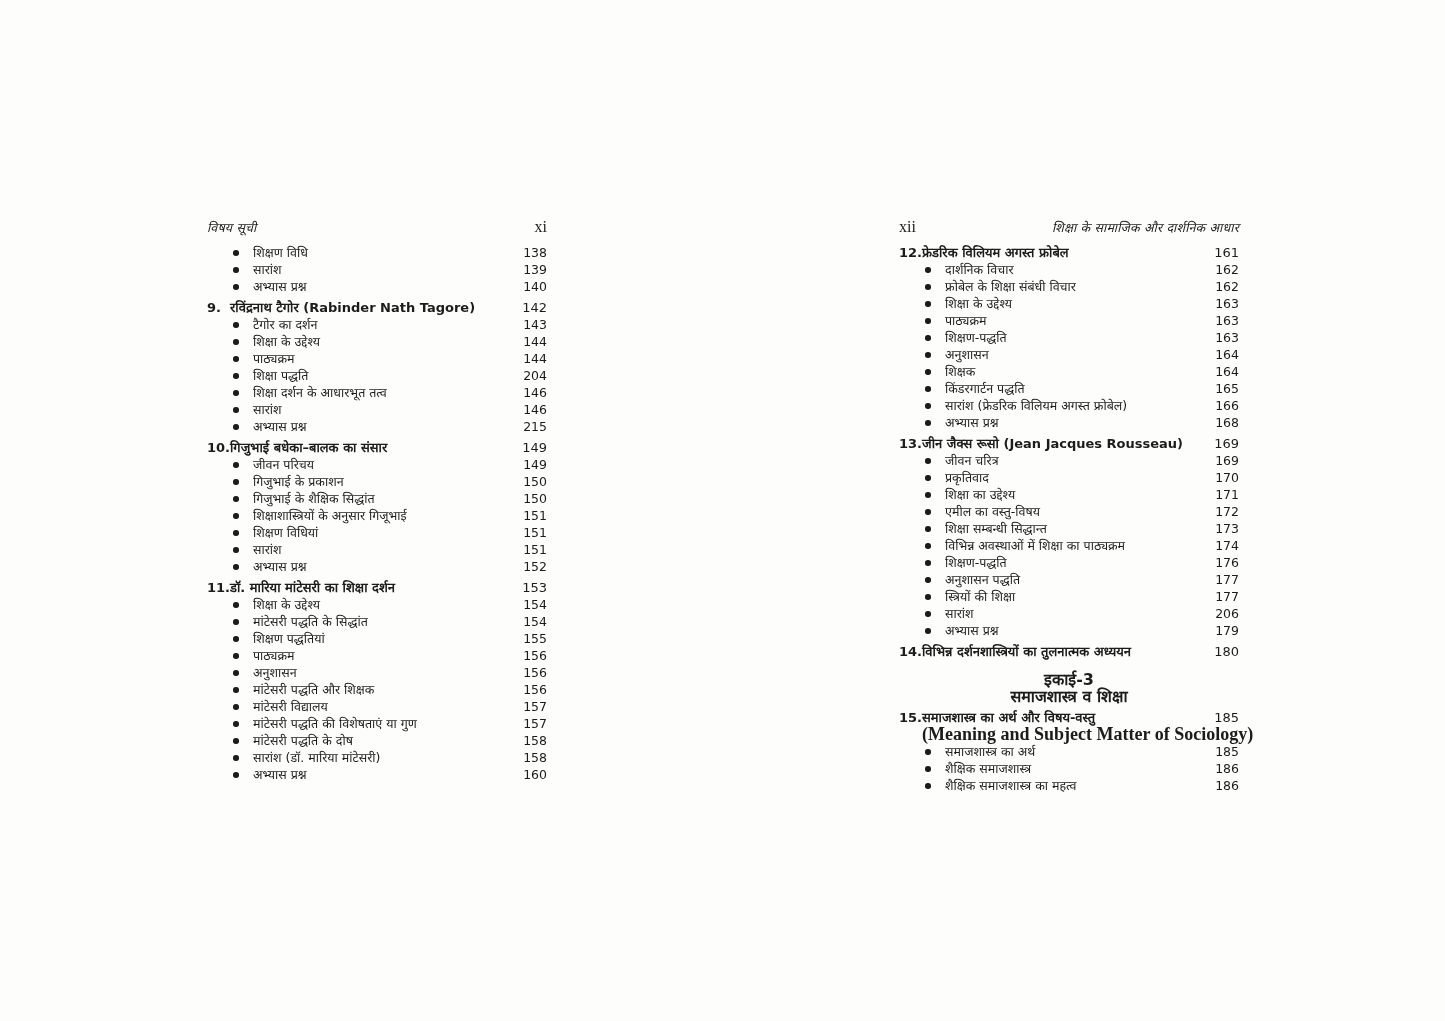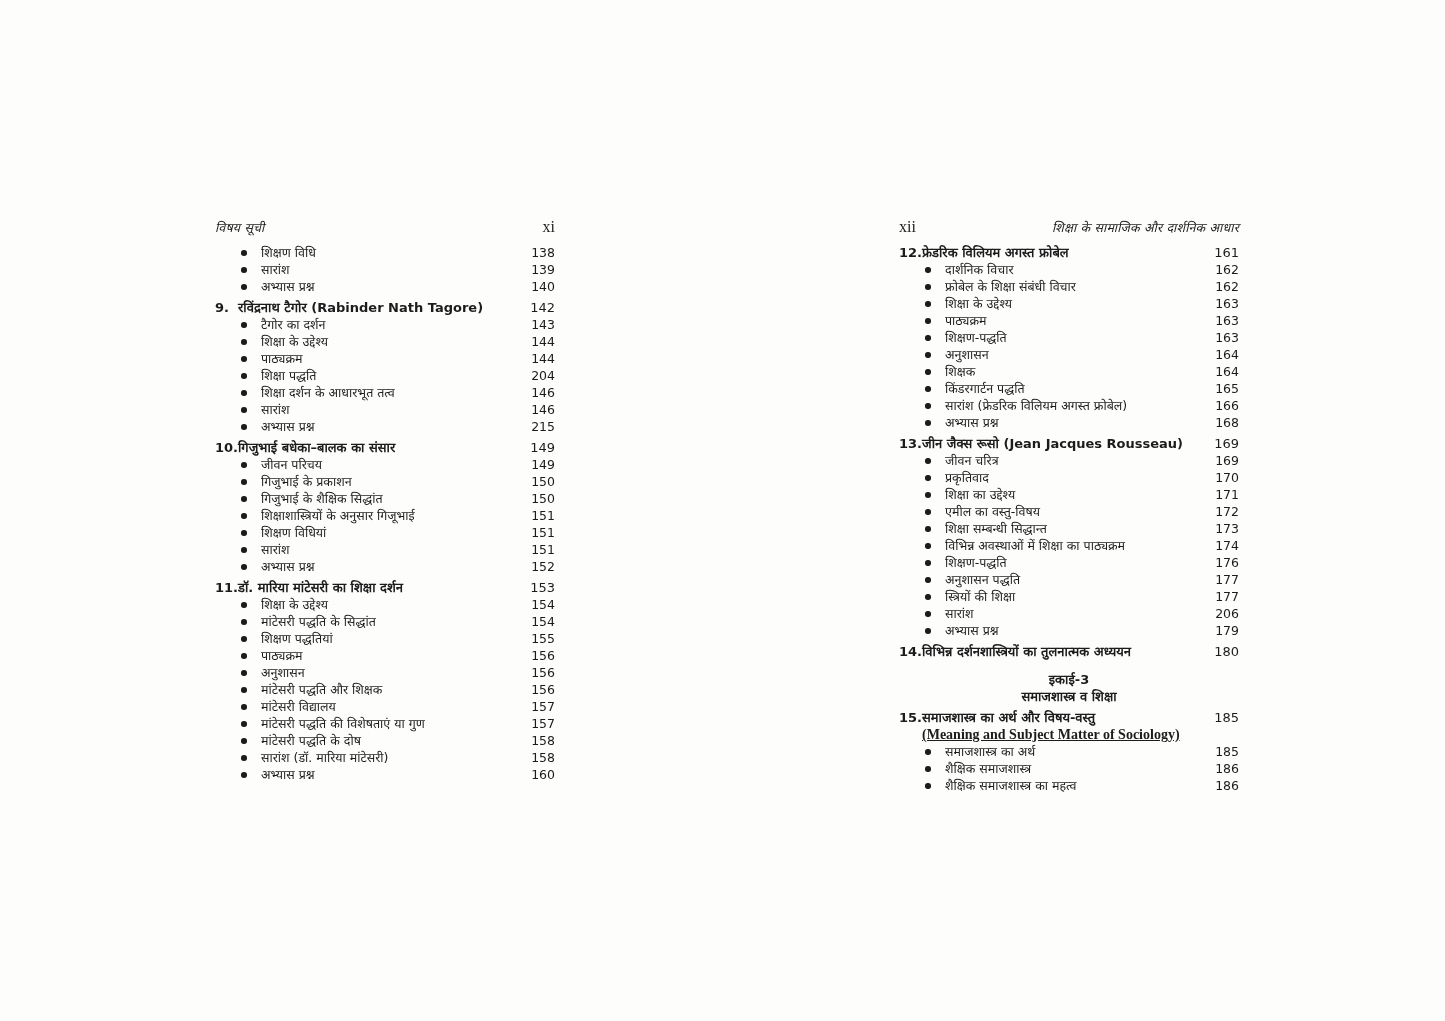--- a/index.html
+++ b/index.html
@@ -14,21 +14,21 @@
   .spread {
     position: relative;
     width: 1445px;
     height: 1021px;
     overflow: hidden;
   }
   .page-col {
     position: absolute;
     top: 218px;
   }
-  .page-col.left  { left: 207px; width: 340px; margin-left: 8px; }
+  .page-col.left  { left: 207px; width: 340px; }
   .page-col.right { left: 899px; width: 340px; }
 
   .page-header {
     display: flex;
     justify-content: space-between;
     align-items: baseline;
     font-size: 12.5px;
     height: 16px;
     margin-bottom: 10px;
   }
@@ -83,32 +83,31 @@
     top: 6px;
     width: 5.5px;
     height: 5.5px;
     border-radius: 50%;
     background: #1c1c1c;
   }
 
   .row.unit {
     justify-content: center;
     font-weight: bold;
-    font-size: 13px;
+    font-size: 16px;
   }
   .row.unit .label { flex: none; }
   .row.unit.first { margin-top: 11px; }
   .row.unit + .row.chapter { }
 
   .row.note {
     font-weight: bold;
     padding-left: 23px;
     font-family: "Liberation Serif", serif;
-    font-size: 14px;
-    text-decoration: underline;
+    font-size: 18px;
   }
 </style>
 </head>
 <body>
 
 <div class="spread">
 
   <div class="page-col left">
     <div class="page-header">
       <span class="running-title">विषय सूची</span>

